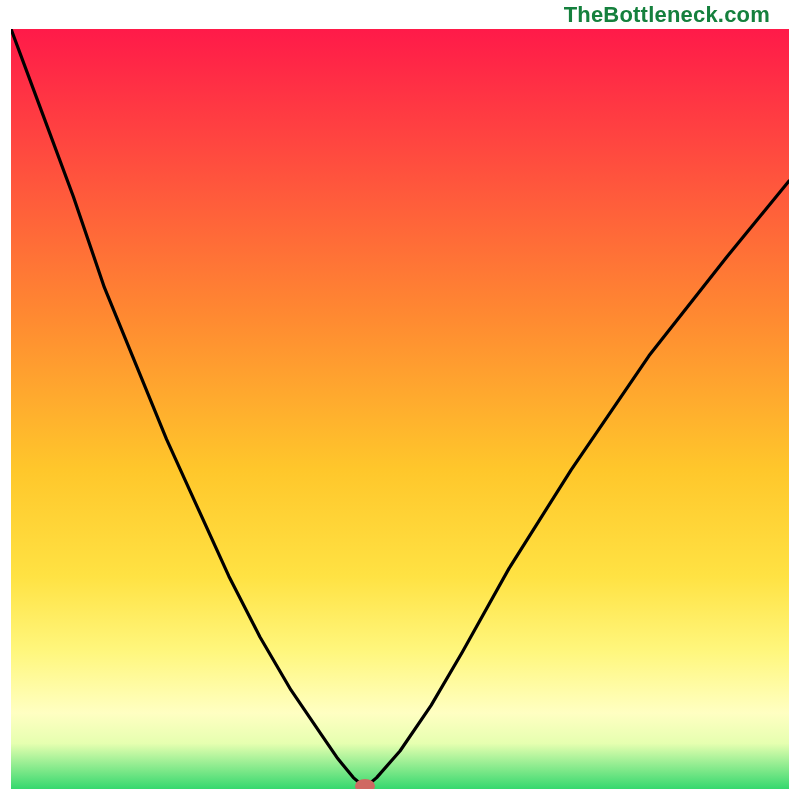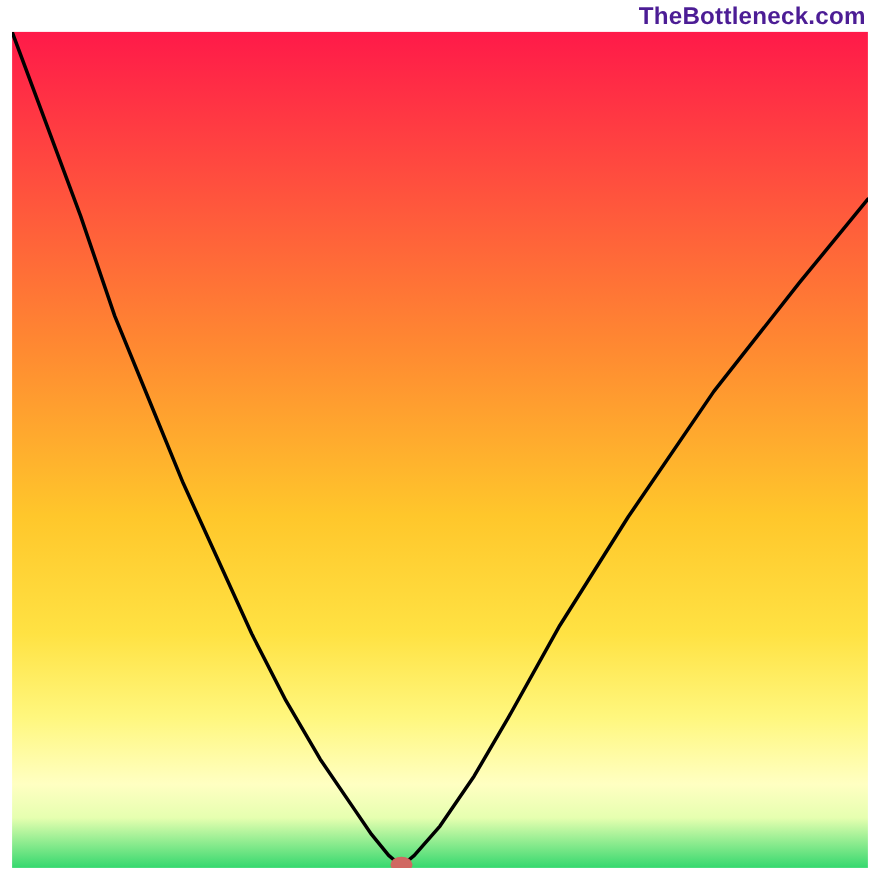--- a/index.html
+++ b/index.html
@@ -10,24 +10,24 @@
   }
   .image-frame {
     width: 800px;
     height: 800px;
     position: relative;
     background: #ffffff;
   }
   .attribution {
     position: absolute;
     top: 2px;
-    right: 13px;
+    right: 30px;
     font-size: 22px;
     font-weight: 600;
-    color: #4c1d95;
+    color: #15803d;
     letter-spacing: 0.2px;
   }
   .plot-area {
     position: absolute;
     top: 29px;
     left: 11px;
     width: 778px;
     height: 760px;
     background: linear-gradient(to bottom,
       #ff1a49 0%,

